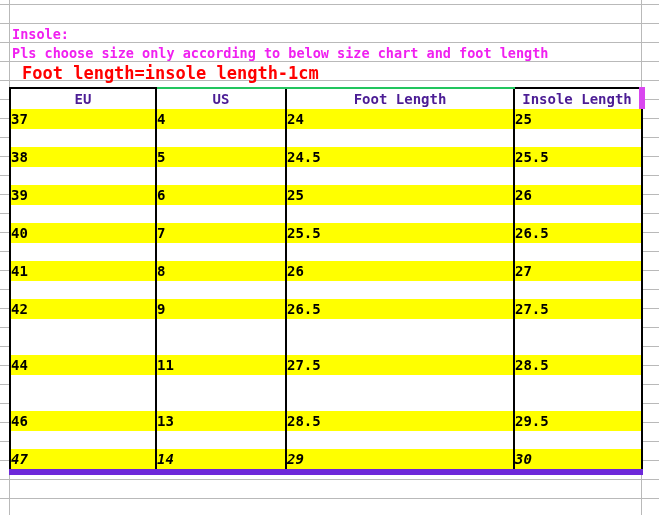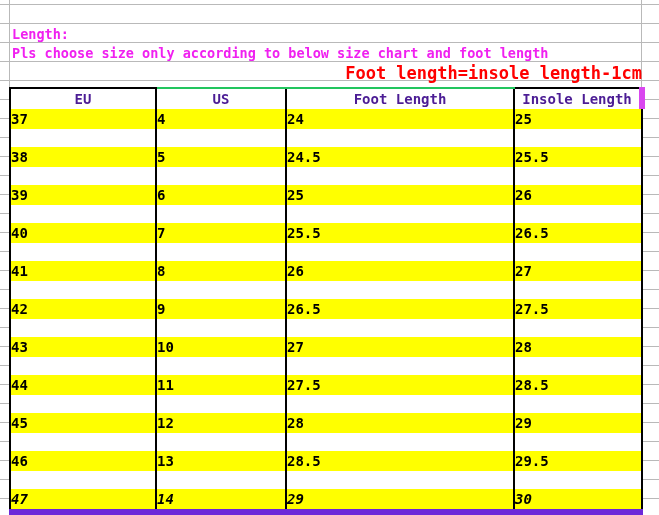--- a/index.html
+++ b/index.html
@@ -74,24 +74,24 @@
     font-size: 13.5px;
     line-height: 14px;
     white-space: pre;
     background: transparent;
   }
   #notice-label { top: 27px; }
   #notice-body  { top: 46px; }
 
   .formula-line {
     position: absolute;
-    left: 9px;
+    left: 22px;
     top: 64px;
     width: 633px;
-    text-align: right;
+    text-align: left;
     color: #ff0000;
     font-weight: bold;
     font-size: 17px;
     line-height: 19px;
     white-space: pre;
   }
 
   
   #size-table {
     position: absolute;
@@ -176,21 +176,21 @@
     <div class="grid-h" style="top: 460px;"></div>
     <div class="grid-h" style="top: 479px;"></div>
     <div class="grid-h" style="top: 498px;"></div>
     <div class="grid-v" style="left: 9px;"></div>
     <div class="grid-v" style="left: 641px;"></div>
   </div>
 
 <div id="content">
 
 
-  <div class="notice-line" id="notice-label">Length:</div>
+  <div class="notice-line" id="notice-label">Insole:</div>
   <div class="notice-line" id="notice-body">Pls choose size only according to below size chart and foot length</div>
 
   <div class="formula-line">Foot length=insole length-1cm</div>
 
   <table id="size-table">
     <colgroup>
       <col class="col-eu">
         <col class="col-us">
         <col class="col-foot">
         <col class="col-insole">
@@ -267,49 +267,37 @@
           <td class="mid">9</td>
           <td class="mid">26.5</td>
           <td class="last">27.5</td>
         </tr>
         <tr class="gap-row">
           <td class="first"></td>
           <td class="mid"></td>
           <td class="mid"></td>
           <td class="last"></td>
         </tr>
-        <tr class="band-row">
-          <td class="first">43</td>
-          <td class="mid">10</td>
-          <td class="mid">27</td>
-          <td class="last">28</td>
-        </tr>
         <tr class="gap-row">
           <td class="first"></td>
           <td class="mid"></td>
           <td class="mid"></td>
           <td class="last"></td>
         </tr>
         <tr class="band-row">
           <td class="first">44</td>
           <td class="mid">11</td>
           <td class="mid">27.5</td>
           <td class="last">28.5</td>
         </tr>
         <tr class="gap-row">
           <td class="first"></td>
           <td class="mid"></td>
           <td class="mid"></td>
           <td class="last"></td>
-        </tr>
-        <tr class="band-row">
-          <td class="first">45</td>
-          <td class="mid">12</td>
-          <td class="mid">28</td>
-          <td class="last">29</td>
         </tr>
         <tr class="gap-row">
           <td class="first"></td>
           <td class="mid"></td>
           <td class="mid"></td>
           <td class="last"></td>
         </tr>
         <tr class="band-row">
           <td class="first">46</td>
           <td class="mid">13</td>

